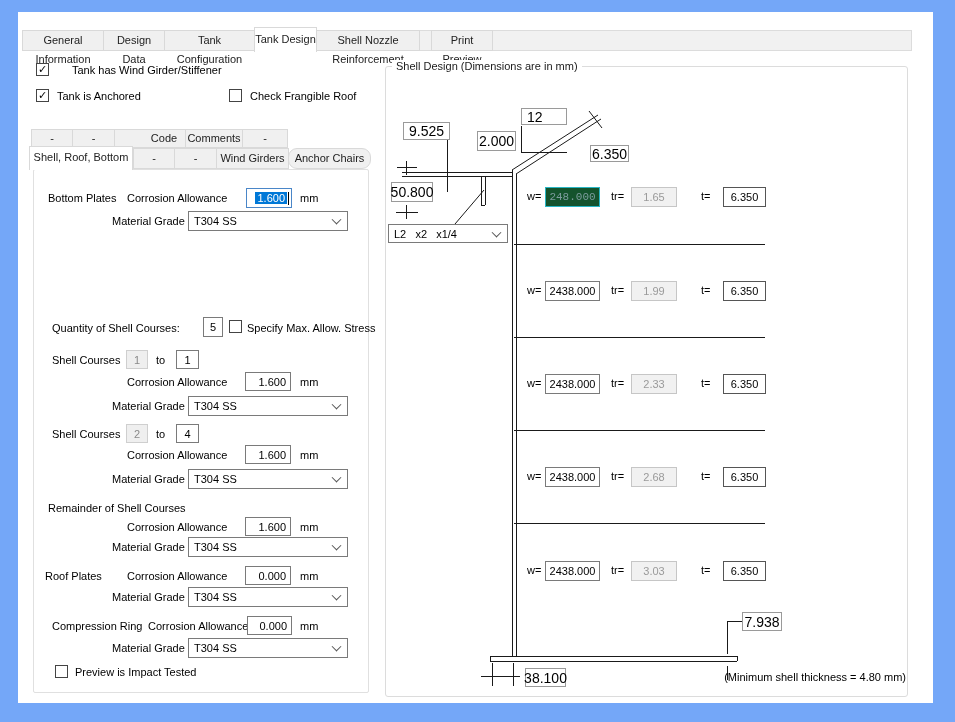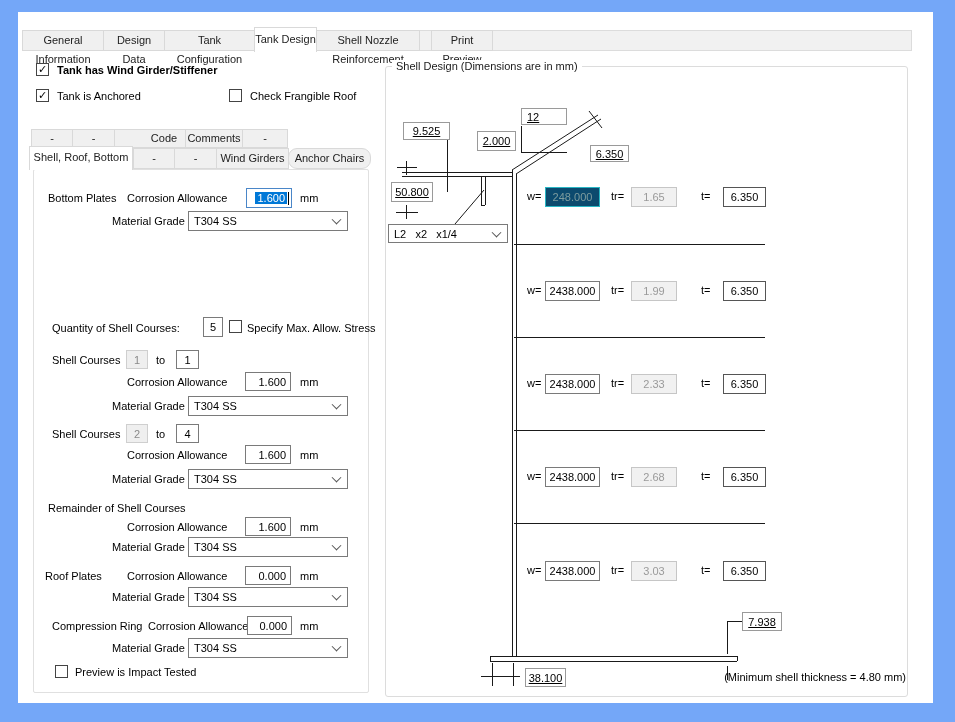--- a/index.html
+++ b/index.html
@@ -23,44 +23,44 @@
   .tb.center{justify-content:center;padding-right:0;}
   .tb.dis{background:#efefef;border-color:#cfcfcf;color:#8a8a8a;}
   .tb.focus{border:1px solid #4a86c8;justify-content:flex-end;padding-right:2px;}
   .selbg{background:#0078d7;color:#fff;padding:0 2px;font-size:11px;}
   .caret{display:inline-block;width:1px;height:13px;background:#000;margin-left:1px;}
   .combo{position:absolute;border:1px solid #7a7a7a;background:#fff;box-sizing:border-box;font-size:11px;color:#000;display:flex;align-items:center;padding-left:5px;white-space:pre;}
   .chev{position:absolute;right:7px;top:50%;width:6px;height:6px;border-right:1px solid #555;border-bottom:1px solid #555;transform:translateY(-70%) rotate(45deg);}
   
   .groupbox{position:absolute;left:385px;top:66px;width:523px;height:631px;border:1px solid #dcdcdc;border-radius:3px;box-sizing:border-box;}
   .groupbox .legend{position:absolute;left:6px;top:-7px;background:#fff;padding:0 4px;font-size:11px;color:#1a1a1a;white-space:nowrap;}
-  .dim{position:absolute;border:1px solid #9a9a9a;background:#fff;box-sizing:border-box;font-size:11px;color:#000;display:flex;align-items:center;justify-content:center;text-decoration:underline;}
+  .dim{position:absolute;border:1px solid #9a9a9a;background:#fff;box-sizing:border-box;font-size:14px;color:#000;display:flex;align-items:center;justify-content:center;}
   .dim.leftal{justify-content:flex-start;padding-left:5px;}
   .wbox{position:absolute;width:55px;height:20px;border:1px solid #7a7a7a;background:#fff;box-sizing:border-box;font-size:11px;display:flex;align-items:center;justify-content:center;color:#000;}
-  .wbox.hl{background:#0c4a6e;border-color:#29b6c4;color:#7d9c9e;}
+  .wbox.hl{background:#14532d;border-color:#29b6c4;color:#7d9c9e;font-family:Liberation Mono, monospace;}
   .trbox{position:absolute;width:46px;height:20px;border:1px solid #c6c6c6;background:#f1f1f1;box-sizing:border-box;font-size:11px;display:flex;align-items:center;justify-content:center;color:#9a9a9a;}
   .tbox{position:absolute;width:43px;height:20px;border:1px solid #555;background:#fff;box-sizing:border-box;font-size:11px;display:flex;align-items:center;justify-content:center;color:#000;}
   svg.draw{position:absolute;left:385px;top:66px;pointer-events:none;}
 </style>
 </head>
 <body>
 
 <div id="screen">
   <div id="window"></div>
 
   <div class="tabstrip"></div>
   <div class="mtab" style="left:22px;width:82px;">General Information</div>
   <div class="mtab" style="left:103px;width:62px;">Design Data</div>
   <div class="mtab" style="left:164px;width:91px;">Tank Configuration</div>
   <div class="mtab sel" style="left:254px;width:63px;">Tank Design</div>
   <div class="mtab" style="left:316px;width:104px;">Shell Nozzle Reinforcement</div>
   <div class="mtab" style="left:431px;width:62px;">Print Preview</div>
 
   <div class="cb" style="left:36px;top:63px;">✓</div>
-  <div class="lbl" style="left:57px;top:64px;font-weight:bold;">Tank has Wind Girder/Stiffener</div>
+  <div class="lbl" style="left:72px;top:64px;">Tank has Wind Girder/Stiffener</div>
   <div class="cb" style="left:36px;top:89px;">✓</div>
   <div class="lbl" style="left:57px;top:90px;">Tank is Anchored</div>
   <div class="cb" style="left:229px;top:89px;"></div>
   <div class="lbl" style="left:250px;top:90px;">Check Frangible Roof</div>
 
   <div class="stab r1" style="left:31px;width:42px;">-</div>
   <div class="stab r1" style="left:72px;width:43px;">-</div>
   <div class="stab r1" style="left:114px;width:72px;padding-left:28px;">Code Errors</div>
   <div class="stab r1" style="left:185px;width:58px;">Comments</div>
   <div class="stab r1" style="left:242px;width:46px;">-</div>

